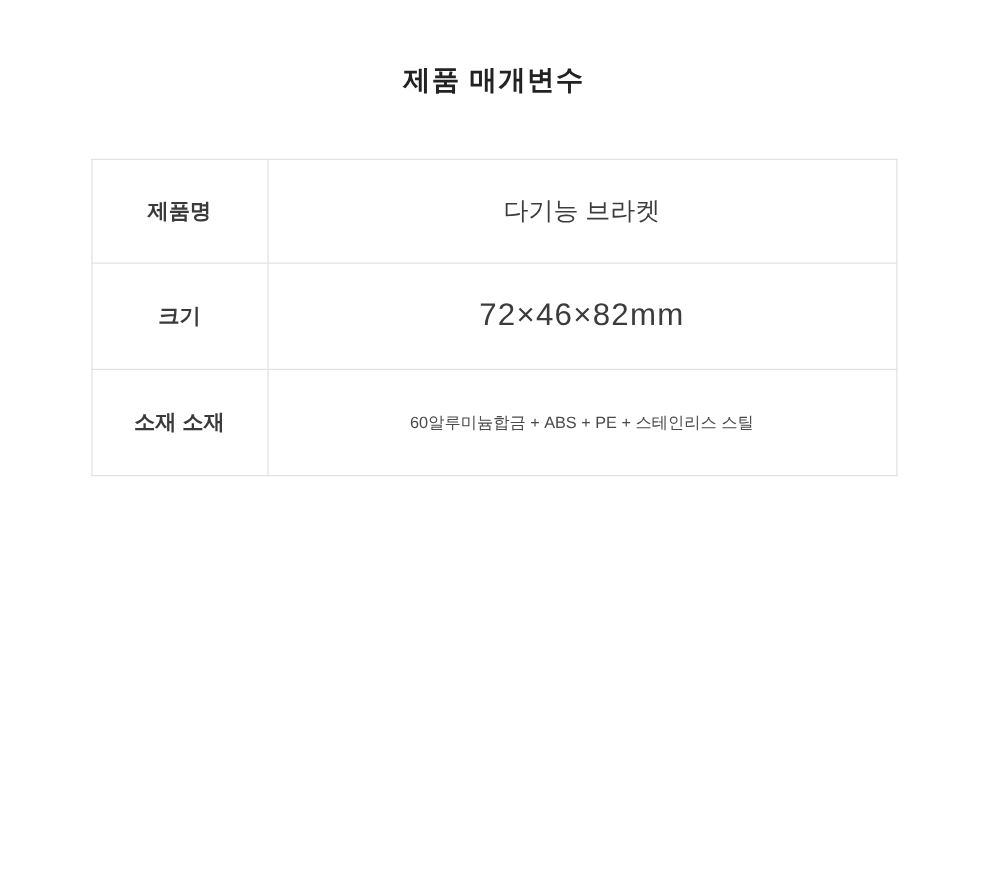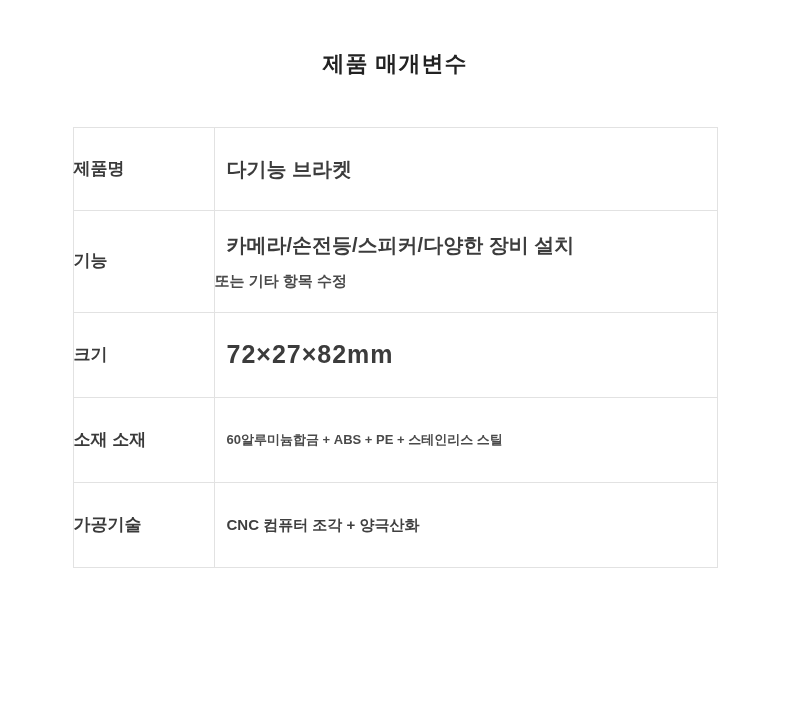--- a/index.html
+++ b/index.html
@@ -34,34 +34,34 @@
     width: 645px;
   }
   table.spec-table {
     width: 100%;
     border-collapse: collapse;
     table-layout: fixed;
   }
   table.spec-table td {
     border: 1px solid #e2e2e2;
     vertical-align: middle;
+    text-align: center;
     padding: 0;
   }
   td.label-cell {
     width: 140px;
     font-size: 17px;
     font-weight: bold;
     color: #3a3a3a;
     background: #ffffff;
     line-height: 1.4;
   }
   td.value-cell {
     color: #444444;
     line-height: 1.7;
-    font-weight: bold;
   }
   .row-h-1 { height: 83px; }
   .row-h-2 { height: 102px; }
   .row-h-3 { height: 85px; margin-left: 48px; }
   .row-h-4 { height: 83px; }
   .row-h-5 { height: 85px; }
   .row-h-6 { height: 85px; }
   .v-big    { font-size: 25px; letter-spacing: 1px; color: #3c3c3c; }
   .v-medbig { font-size: 20px; color: #3c3c3c; }
   .v-small  { font-size: 13px; color: #4a4a4a; }
@@ -87,42 +87,29 @@
 
   <div class="spec-table-wrap">
     <table class="spec-table">
       <tbody>
         <tr class="row-h-1">
           <td class="label-cell">제품명</td>
           <td class="value-cell">
             <span class="value-inner v-medbig">다기능 브라켓</span>
           </td>
         </tr>
-        <tr class="row-h-2">
-          <td class="label-cell">기능</td>
-          <td class="value-cell">
-            <span class="value-inner v-medbig">카메라/손전등/스피커/다양한 장비 설치</span>
-            <span class="line2">또는 기타 항목 수정</span>
-          </td>
-        </tr>
         <tr class="row-h-3">
           <td class="label-cell">크기</td>
           <td class="value-cell">
-            <span class="value-inner v-big">72×27×82mm</span>
+            <span class="value-inner v-big">72×46×82mm</span>
           </td>
         </tr>
         <tr class="row-h-5">
           <td class="label-cell">소재 소재</td>
           <td class="value-cell">
             <span class="value-inner v-small">60알루미늄합금 + ABS + PE + 스테인리스 스틸</span>
-          </td>
-        </tr>
-        <tr class="row-h-6">
-          <td class="label-cell">가공기술</td>
-          <td class="value-cell">
-            <span class="value-inner v-med">CNC 컴퓨터 조각 + 양극산화</span>
           </td>
         </tr>
       </tbody>
     </table>
   </div>
 
 </div>
 
 </body></html>

